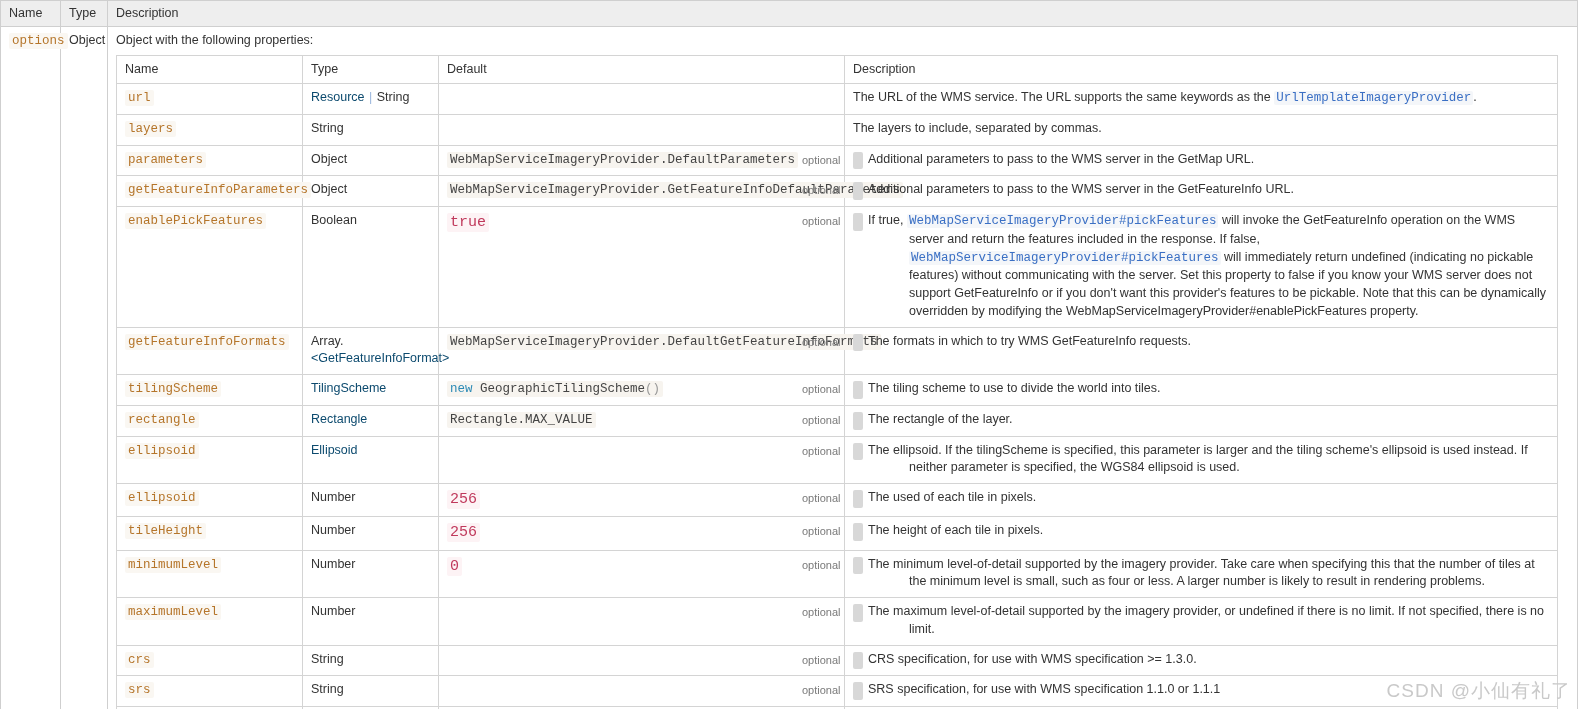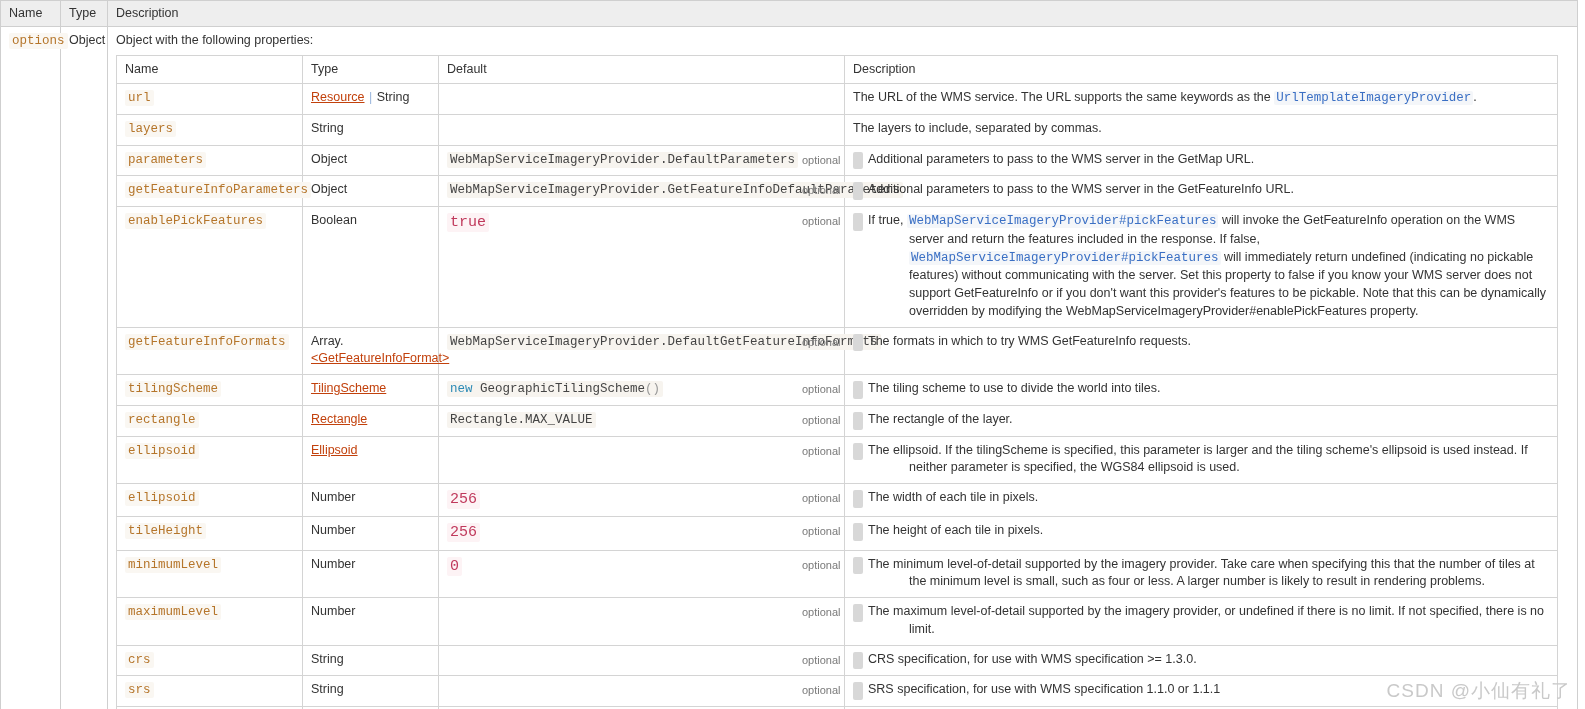--- a/index.html
+++ b/index.html
@@ -49,21 +49,21 @@
 
   .param-name {
     color: #b5752a;
     background: #faf7f2;
     padding: 1px 3px;
     border-radius: 2px;
     font-size: 12.5px;
     white-space: nowrap;
   }
   .type-plain { color: #333; }
-  .lnk { color: #c2410c; text-decoration: underline; }
+  .lnk { color: #0c4a6e; }
   .sep { color: #9bb6dd; padding: 0 1px; }
 
   .intro { padding-bottom: 7px; display: block; }
 
   
   table.inner {
     border-collapse: collapse;
     width: 1442px;
     table-layout: fixed;
     margin-top: 1px;
@@ -258,21 +258,21 @@
                 <td class="i-default"></td>
                 <td class="i-desc desc-cell">
                   <span class="desc-with-badge"><span class="badge-optional">optional</span><span class="desc-body">The ellipsoid. If the tilingScheme is specified, this parameter is larger and the tiling scheme's ellipsoid is used instead. If neither parameter is specified, the WGS84 ellipsoid is used.</span></span>
                 </td>
               </tr>
               <tr>
                 <td class="i-name"><span class="param-name mono">ellipsoid</span></td>
                 <td class="i-type"><span class="type-plain">Number</span></td>
                 <td class="i-default"><span class="lit-num">256</span></td>
                 <td class="i-desc desc-cell">
-                  <span class="desc-with-badge"><span class="badge-optional">optional</span><span class="desc-body">The width of each tile in pixels.</span></span>
+                  <span class="desc-with-badge"><span class="badge-optional">optional</span><span class="desc-body">The used of each tile in pixels.</span></span>
                 </td>
               </tr>
               <tr>
                 <td class="i-name"><span class="param-name mono">tileHeight</span></td>
                 <td class="i-type"><span class="type-plain">Number</span></td>
                 <td class="i-default"><span class="lit-num">256</span></td>
                 <td class="i-desc desc-cell">
                   <span class="desc-with-badge"><span class="badge-optional">optional</span><span class="desc-body">The height of each tile in pixels.</span></span>
                 </td>
               </tr>

